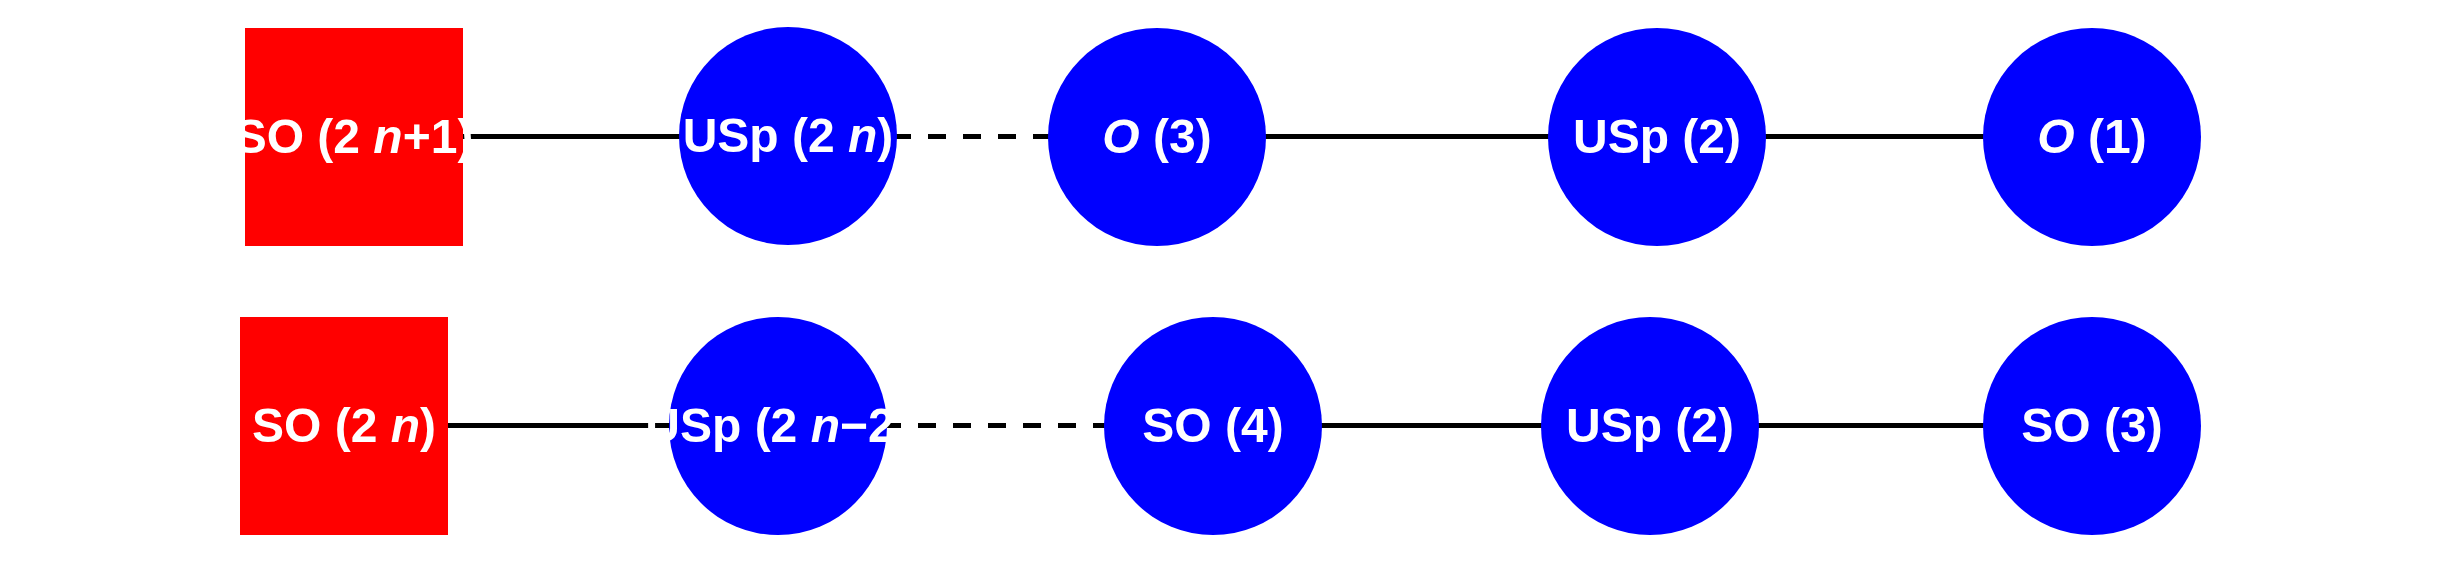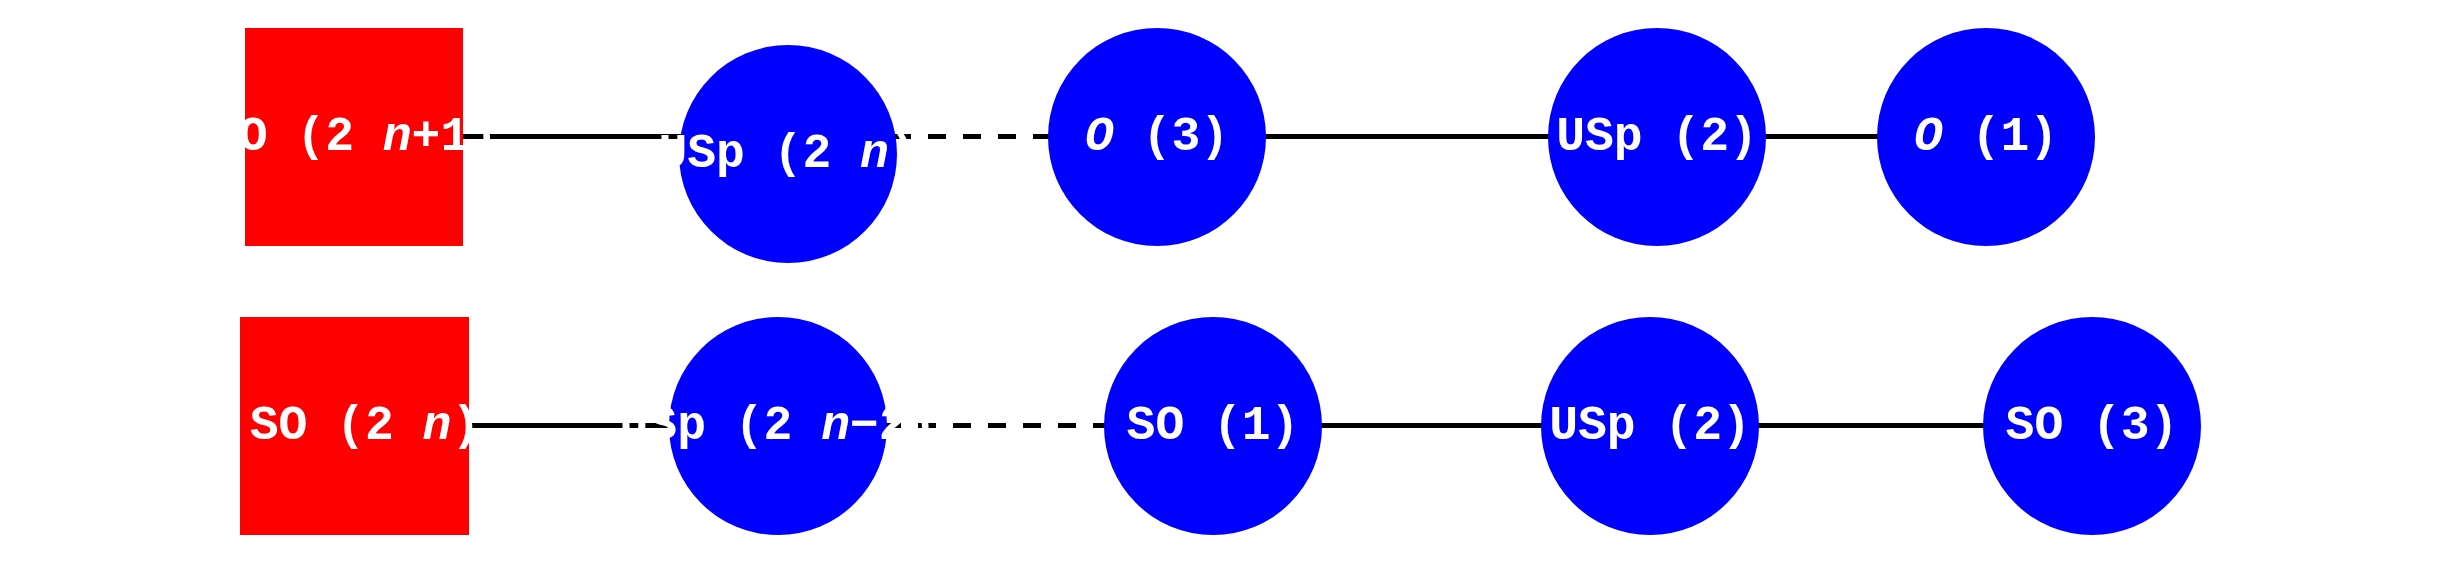--- a/index.html
+++ b/index.html
@@ -5,21 +5,21 @@
   html, body {
     margin: 0;
     padding: 0;
     background: var(--background, #ffffff);
   }
   .canvas {
     position: relative;
     width: 2444px;
     height: 563px;
     background: var(--background, #ffffff);
-    font-family: Liberation Mono, monospace;
+    font-family: Liberation Sans, sans-serif;
     overflow: hidden;
   }
   .node {
     position: absolute;
     display: flex;
     align-items: center;
     justify-content: center;
     z-index: 2;
     color: var(--label-text, #ffffff);
     font-weight: bold;
@@ -55,43 +55,43 @@
 
   <div class="edge solid" style="left:344px;  top:423px; width:434px;"></div>
   <div class="edge dashed" style="left:778px;  top:423px; width:435px;"></div>
   <div class="edge solid" style="left:1213px; top:423px; width:437px;"></div>
   <div class="edge solid" style="left:1650px; top:423px; width:442px;"></div>
 
   <div class="row">
     <div class="node square" style="left:245px; top:28px; width:218px; height:218px;">
       <span class="lbl"><span>SO (2 </span><span class="it">n</span><span>+1)</span></span>
     </div>
-    <div class="node circle" style="left:679px; top:45px; width:218px; height:218px;">
+    <div class="node circle" style="left:679px; top:27px; width:218px; height:218px;">
       <span class="lbl"><span>USp (2 </span><span class="it">n</span><span>)</span></span>
     </div>
     <div class="node circle" style="left:1048px; top:28px; width:218px; height:218px;">
       <span class="lbl"><span></span><span class="it">O</span><span> (3)</span></span>
     </div>
     <div class="node circle" style="left:1548px; top:28px; width:218px; height:218px;">
       <span class="lbl"><span>USp (2)</span><span class="it"></span><span></span></span>
     </div>
-    <div class="node circle" style="left:1877px; top:28px; width:218px; height:218px;">
+    <div class="node circle" style="left:1983px; top:28px; width:218px; height:218px;">
       <span class="lbl"><span></span><span class="it">O</span><span> (1)</span></span>
     </div>
   </div>
 
   <div class="row">
-    <div class="node square" style="left:240px; top:317px; width:208px; height:218px;padding-left:21px;">
+    <div class="node square" style="left:240px; top:317px; width:208px; height:218px;">
       <span class="lbl"><span>SO (2 </span><span class="it">n</span><span>)</span></span>
     </div>
     <div class="node circle" style="left:669px; top:317px; width:218px; height:218px;">
       <span class="lbl"><span>USp (2 </span><span class="it">n</span><span>−2)</span></span>
     </div>
     <div class="node circle" style="left:1104px; top:317px; width:218px; height:218px;">
-      <span class="lbl"><span>SO (1)</span><span class="it"></span><span></span></span>
+      <span class="lbl"><span>SO (4)</span><span class="it"></span><span></span></span>
     </div>
     <div class="node circle" style="left:1541px; top:317px; width:218px; height:218px;">
       <span class="lbl"><span>USp (2)</span><span class="it"></span><span></span></span>
     </div>
     <div class="node circle" style="left:1983px; top:317px; width:218px; height:218px;">
       <span class="lbl"><span>SO (3)</span><span class="it"></span><span></span></span>
     </div>
   </div>
 
 </div>

